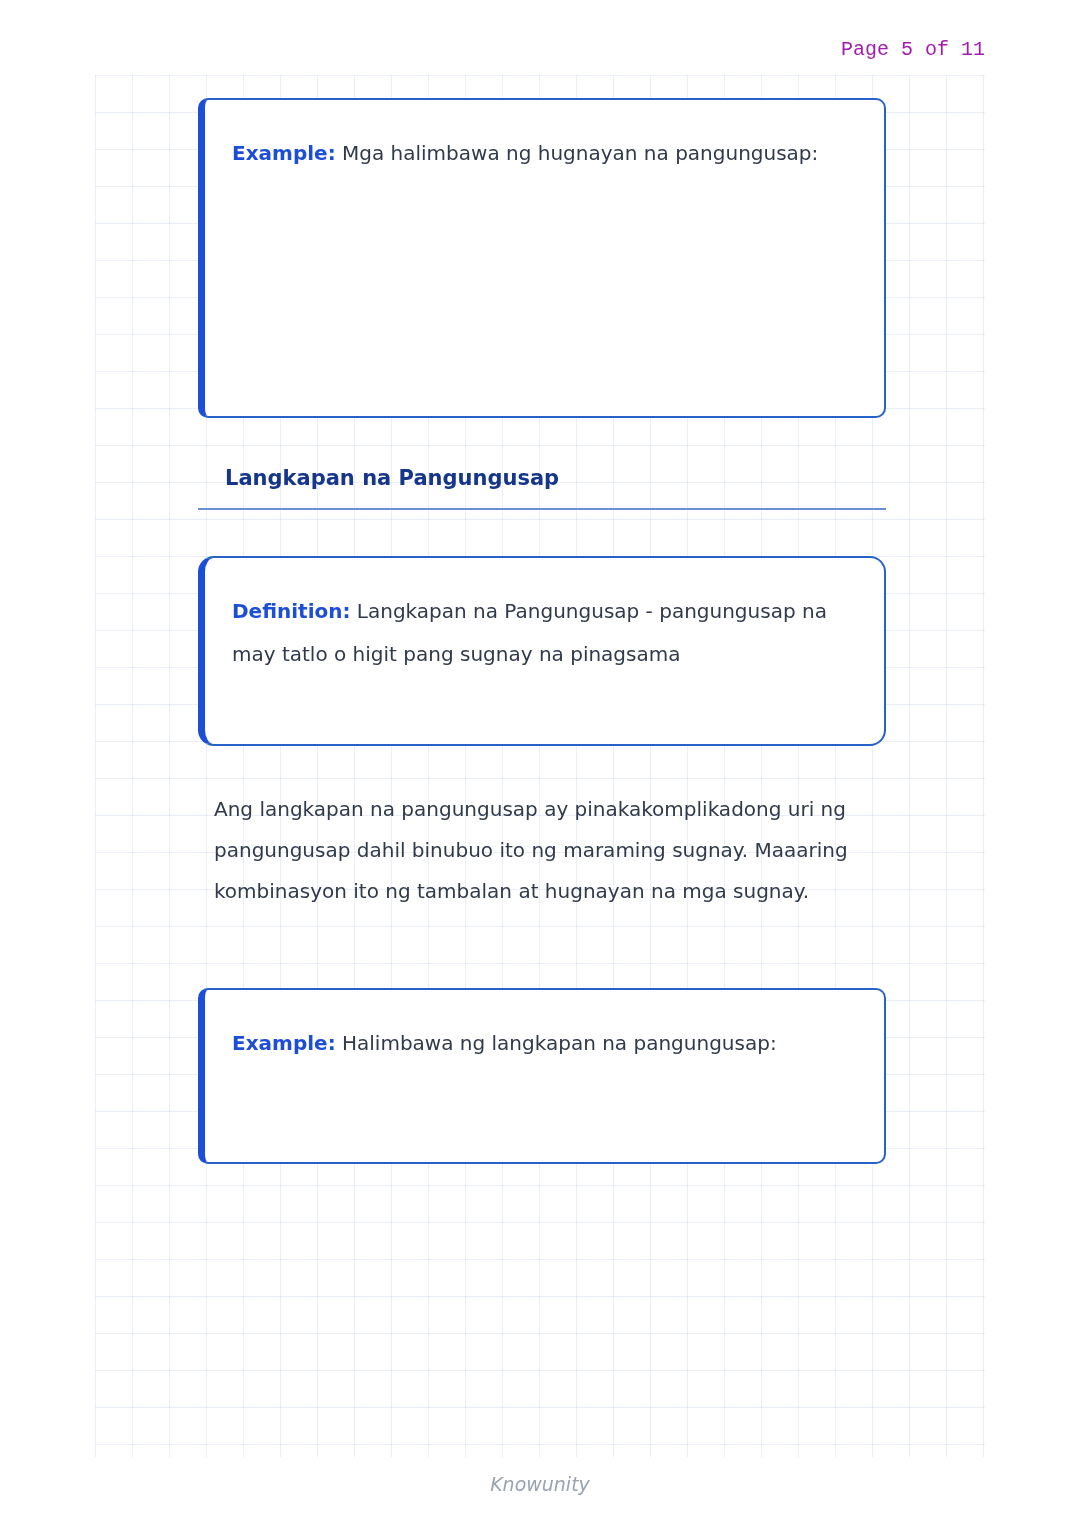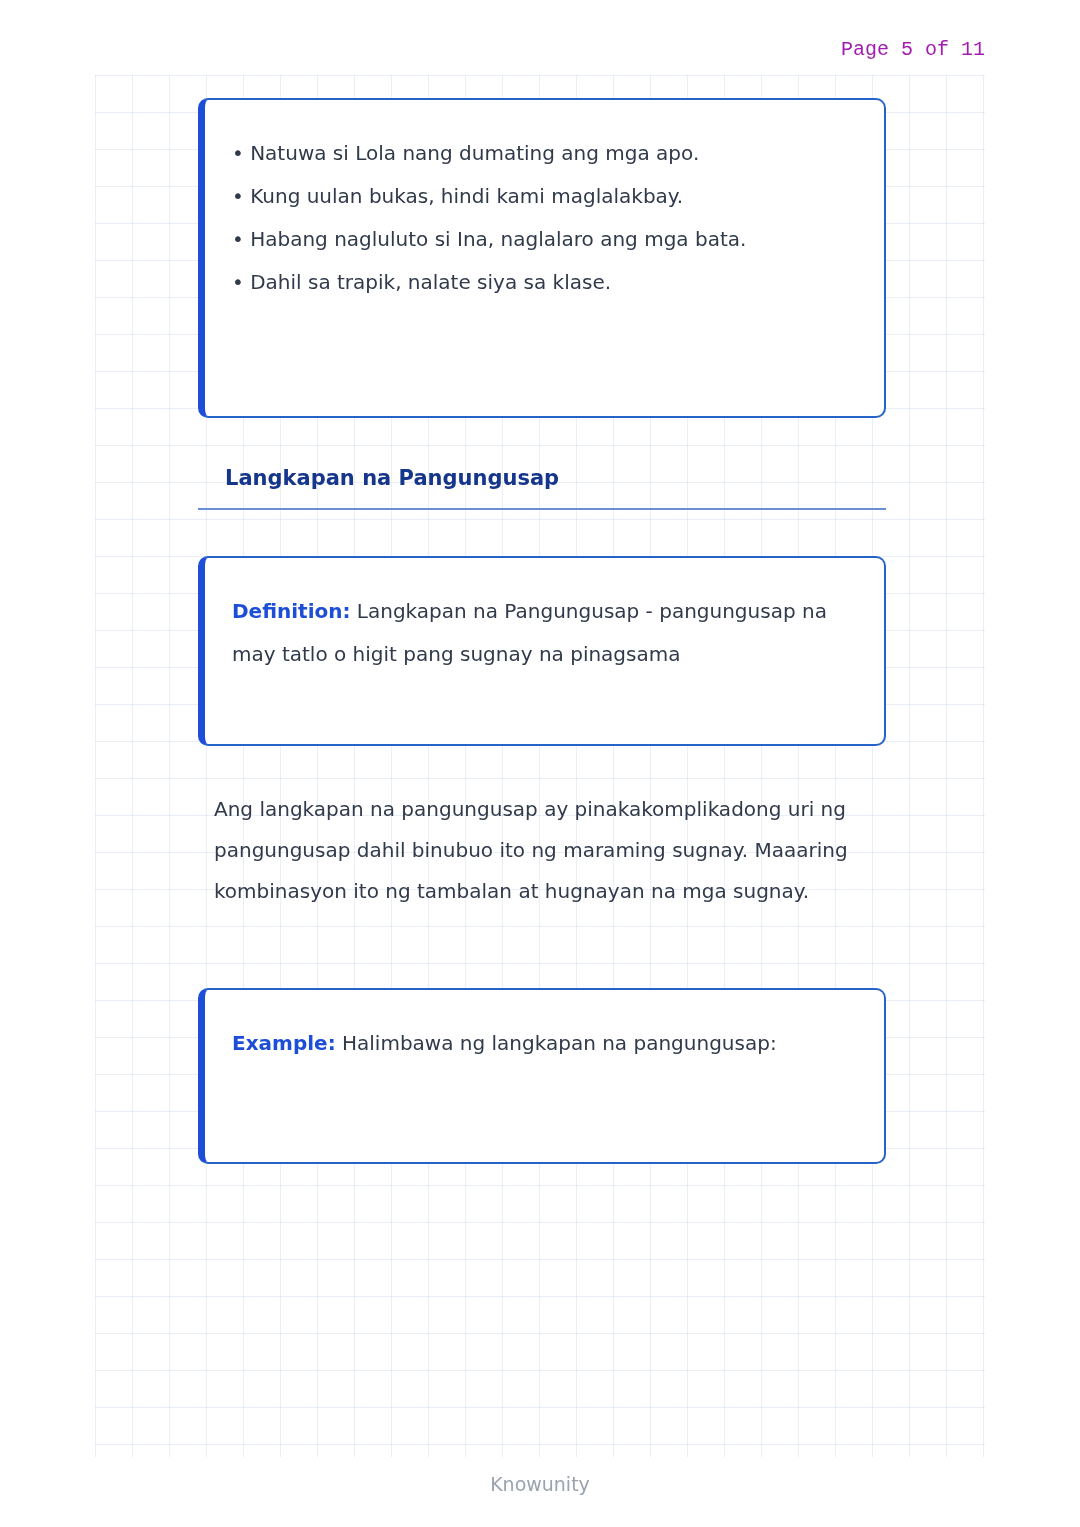--- a/index.html
+++ b/index.html
@@ -55,21 +55,21 @@
     font-size: 20px;
     line-height: 43px;
   }
 
   .callout .label {
     font-weight: bold;
     color: #1d4ed8;
   }
 
   .callout-1 { position: absolute; top: 98px; left: 0; height: 320px; }
-  .callout-def { position: absolute; top: 556px; left: 0; height: 190px; }
+  .callout-def { position: absolute; top: 556px; left: 0; height: 190px; border-radius: 16px; }
   .callout-2 { position: absolute; top: 988px; left: 0; height: 176px; }
 
   .bullet-list { margin: 0; padding: 0; }
   .bullet-item { font-size: 20px; line-height: 43px; }
   .bullet-item::before { content: "\2022\00a0"; }
 
   .section-heading {
     position: absolute;
     top: 466px;
     left: 0;
@@ -103,37 +103,35 @@
 
   .footer {
     position: absolute;
     bottom: 32px;
     left: 0;
     width: 1080px;
     text-align: center;
     font-size: 19px;
     color: #9aa3af;
     z-index: 2;
+    font-style: italic;
   }
 </style>
 </head>
 <body>
 
 <div class="grid-bg"></div>
 
 <div class="page-number">Page 5 of 11</div>
 
 <div class="content">
 
   <div class="callout callout-1">
-    <div class="bullet-list">
-      <div class="bullet-item">Natuwa si Lola nang dumating ang mga apo.</div>
-      <div class="bullet-item">Kung uulan bukas, hindi kami maglalakbay.</div>
-      <div class="bullet-item">Habang nagluluto si Ina, naglalaro ang mga bata.</div>
-      <div class="bullet-item">Dahil sa trapik, nalate siya sa klase.</div>
+    <div>
+      <span class="label">Example:</span><span> Mga halimbawa ng hugnayan na pangungusap:</span>
     </div>
   </div>
 
   <div class="section-heading">Langkapan na Pangungusap</div>
   <hr class="section-rule">
 
   <div class="callout callout-def">
     <div>
       <span class="label">Definition:</span><span> Langkapan na Pangungusap - pangungusap na may tatlo o higit pang sugnay na pinagsama</span>
     </div>

